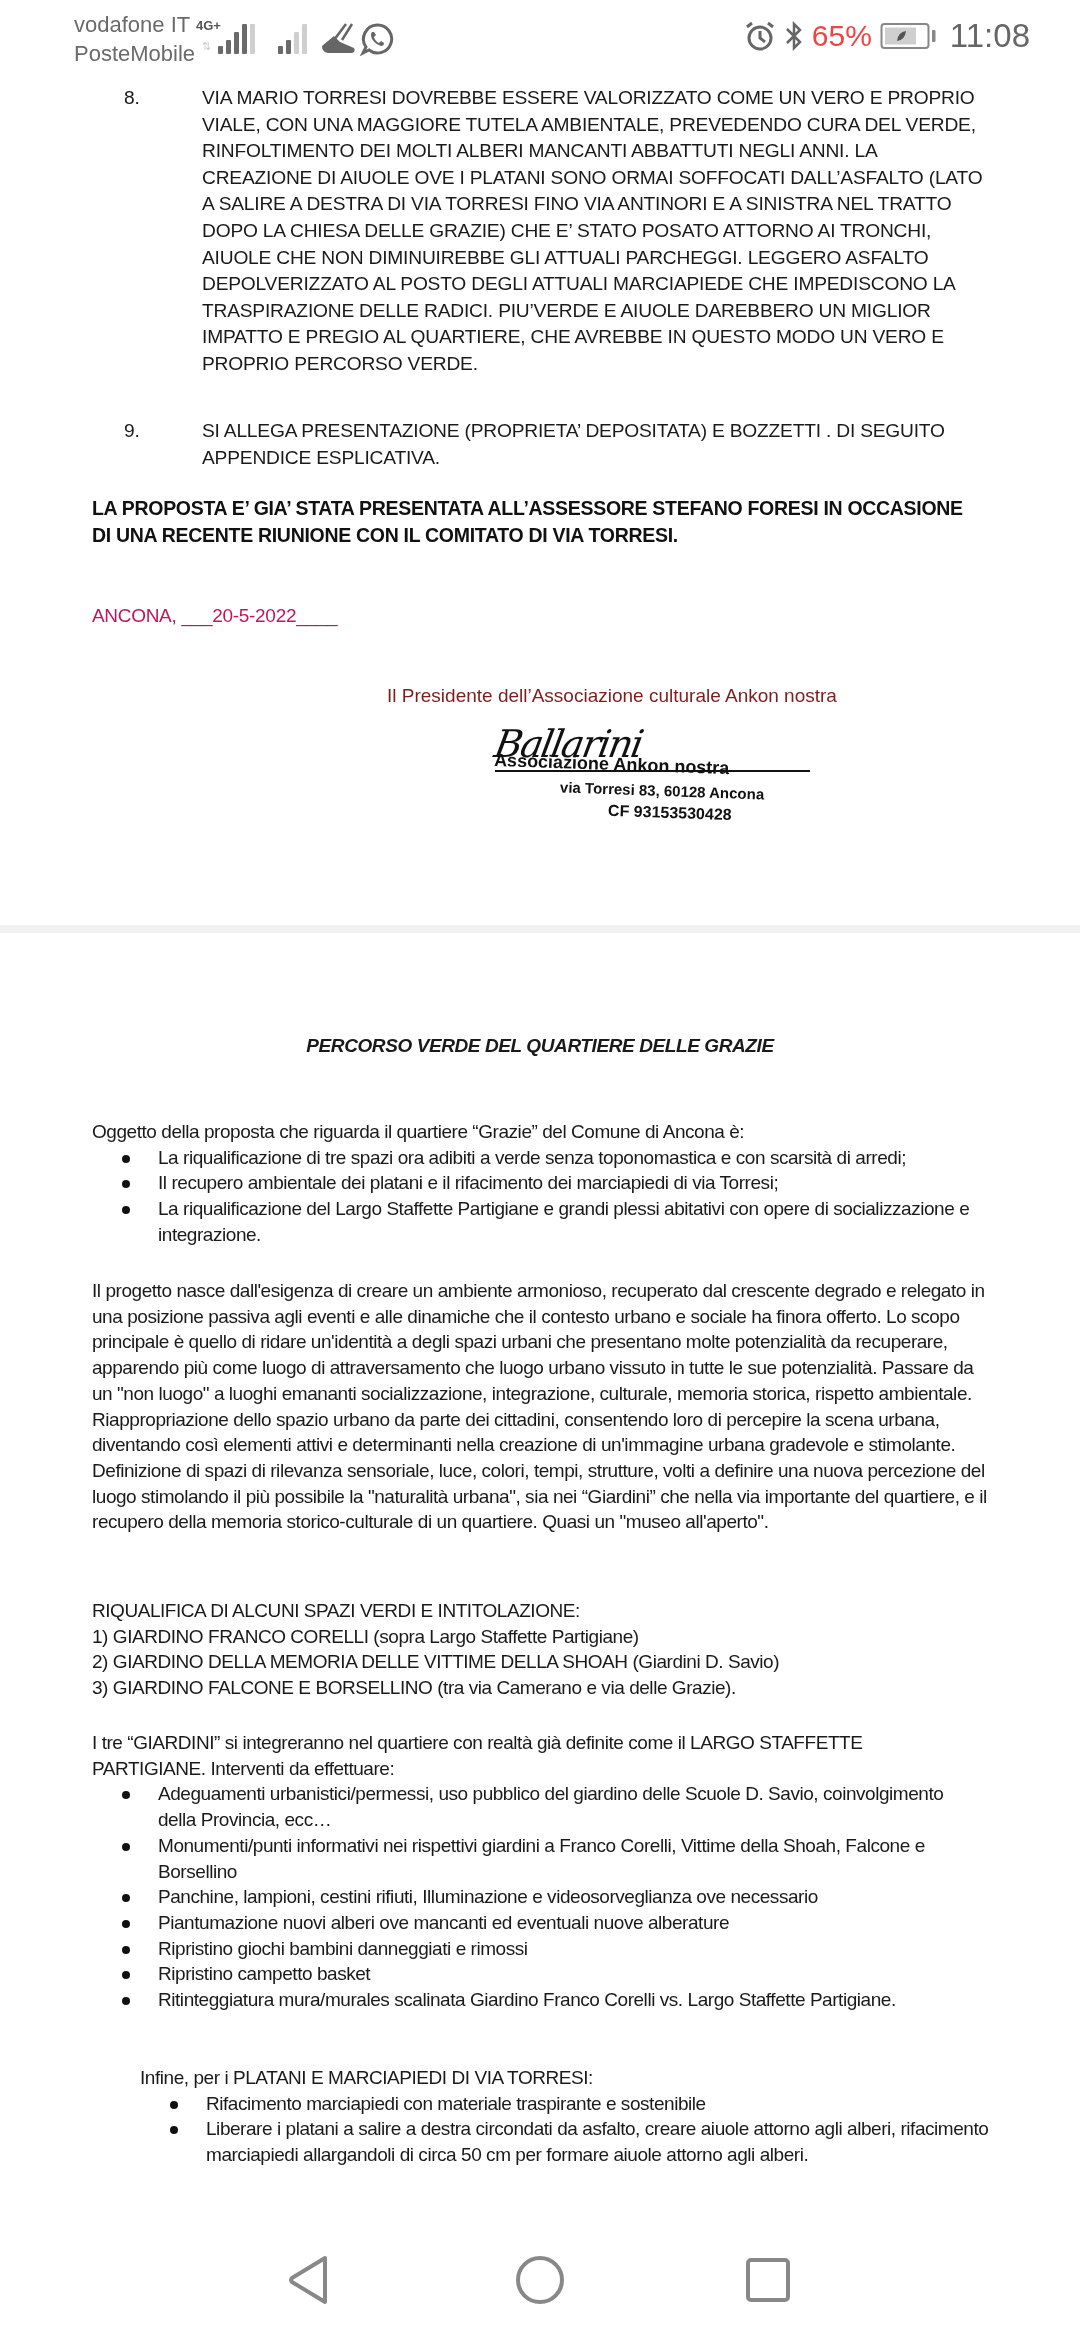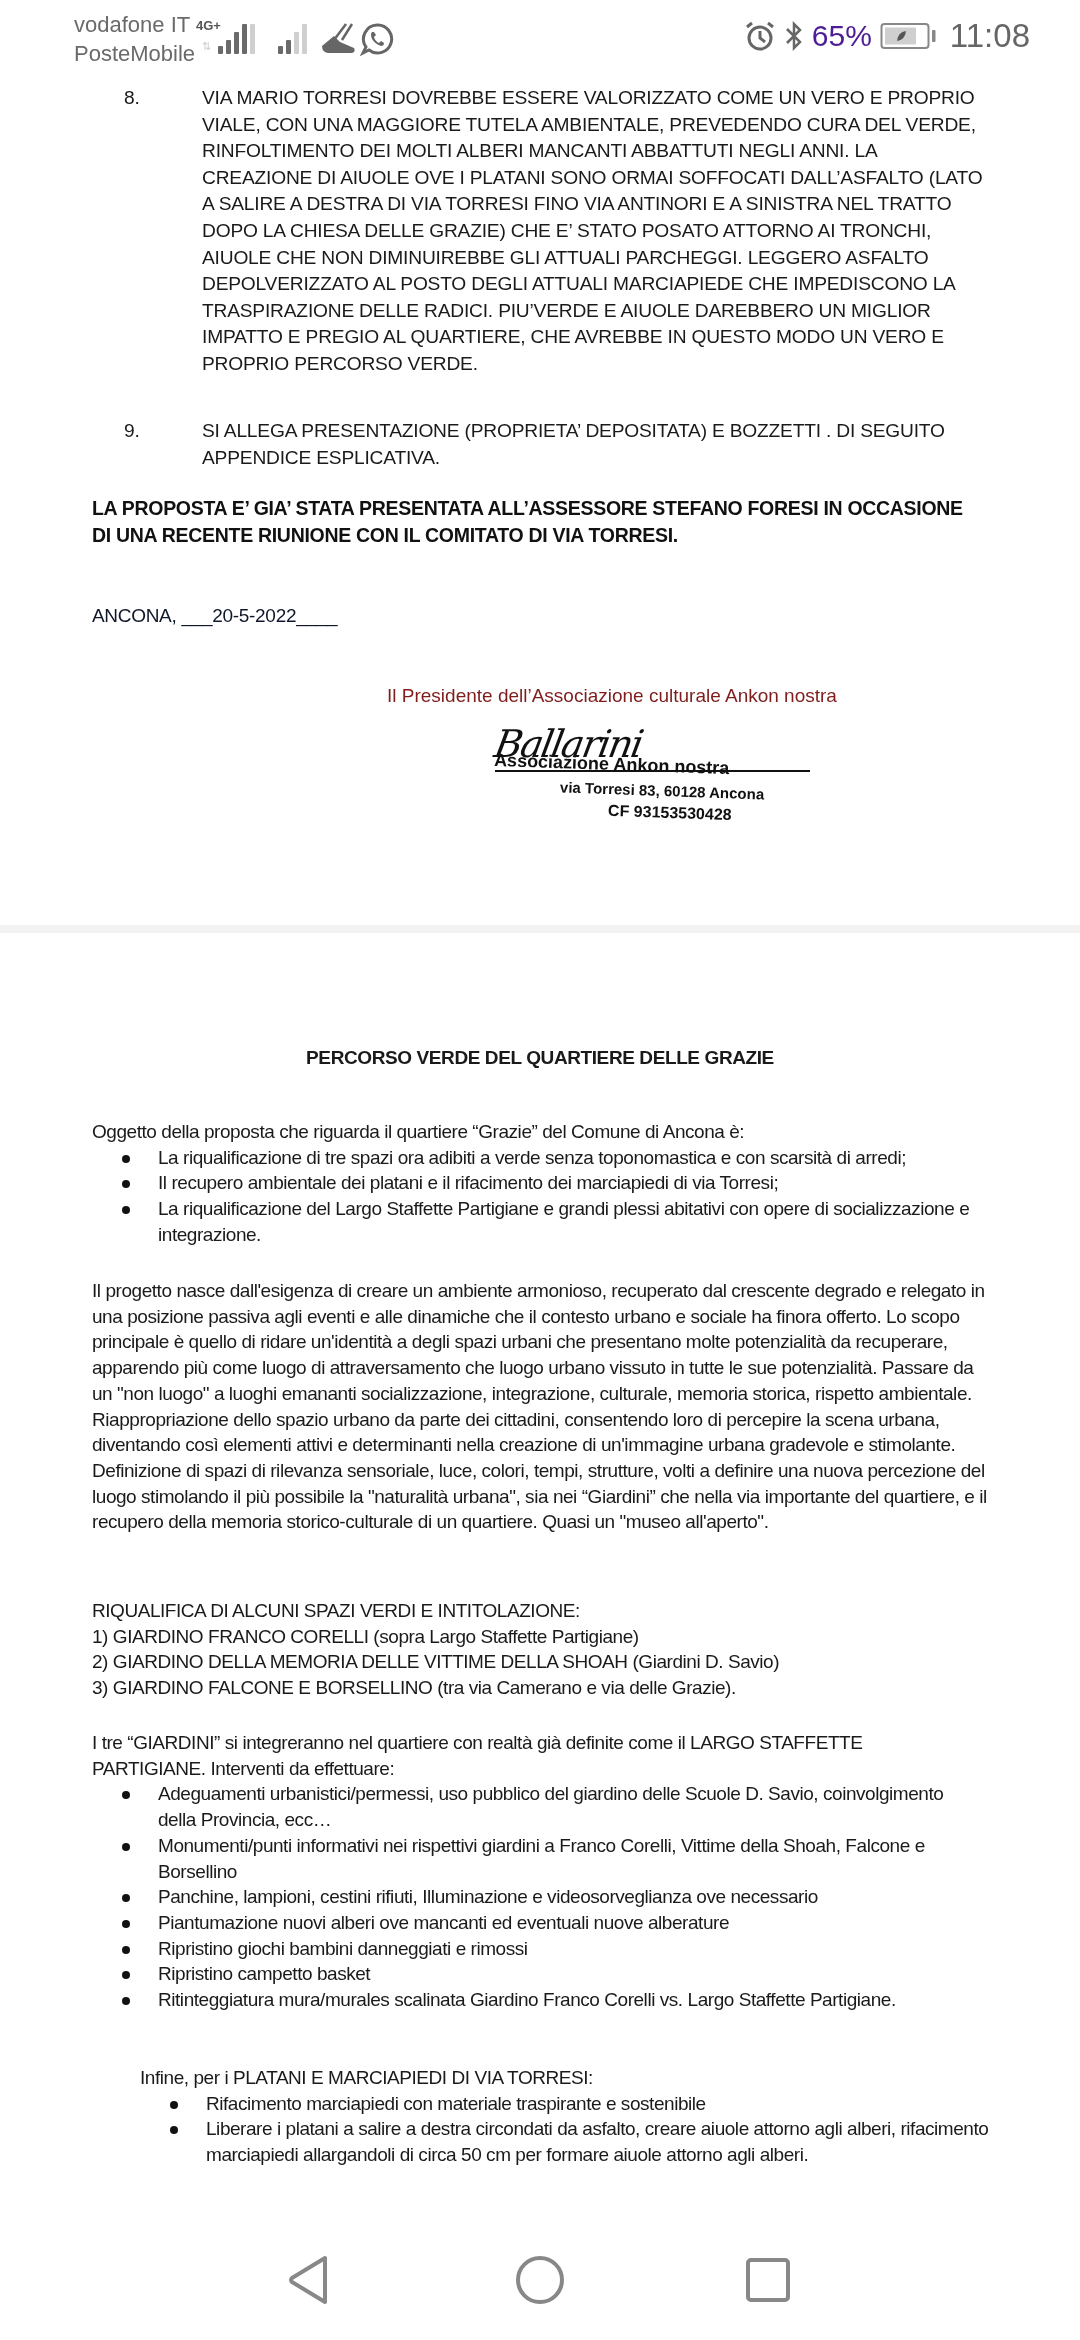--- a/index.html
+++ b/index.html
@@ -9,36 +9,36 @@
   
   .statusbar { position: absolute; left: 12px; top: 0; width: 1080px; height: 80px; background: #fff; color: #666; }
   .carrier { position: absolute; left: 62px; top: 10px; font-size: 22px; line-height: 29px; color: #6a6a6a; }
   .sig { position: absolute; top: 20px; display: flex; align-items: flex-end; gap: 3px; height: 34px; }
   .sig span { width: 5px; background: #6a6a6a; border-radius: 1px; }
   .sig span.dim { background: #cfcfcf; }
   .net-tag { position: absolute; left: 184px; top: 18px; font-size: 13px; font-weight: bold; color: #555; }
   .net-arrows { position: absolute; left: 190px; top: 40px; font-size: 11px; color: #ccc; }
   .sicon { position: absolute; top: 20px; }
   .status-right { position: absolute; right: 62px; top: 16px; height: 40px; display: flex; align-items: center; gap: 8px; color: #666; }
-  .battery-pct { font-size: 30px; color: #4c1d95; }
+  .battery-pct { font-size: 30px; color: #ef4444; }
   .clock { font-size: 33px; color: #666; margin-left: 4px; }
 
   
   .doc { position: absolute; left: 0; width: 1080px; background: #fff; }
   .doc1 { top: 80px; height: 845px; }
   .page-sep { position: absolute; left: 0; top: 925px; width: 1080px; height: 8px; background: #f2f2f2; }
   .doc2 { top: 933px; height: 1267px; }
 
   .p1-text { font-size: 19.2px; line-height: 26.6px; color: #1a1a1a; letter-spacing: -0.2px; }
   .num-item { position: absolute; left: 124px; width: 860px; display: flex; }
   .num-item .num { width: 34px; flex: 0 0 34px; }
   .num-item .body { flex: 1; margin-left: 44px; }
 
   .bold-note { position: absolute; left: 92px; width: 880px; font-size: 19.5px; line-height: 27px; font-weight: bold; letter-spacing: -0.3px; color: #111; }
-  .date-line { position: absolute; left: 92px; font-size: 19px; color: #0f172a; letter-spacing: -0.3px; }
+  .date-line { position: absolute; left: 92px; font-size: 19px; color: #be185d; letter-spacing: -0.3px; }
   .president { position: absolute; left: 387px; top: 605px; font-size: 19px; color: #7f1d1d; }
 
   .stamp { position: absolute; left: 490px; top: 640px; width: 340px; height: 120px; }
   .stamp .signature { position: absolute; left: 5px; top: 2px; font-family: "DejaVu Serif", serif; font-style: italic; font-size: 38px; color: #111; transform: skewX(-10deg); letter-spacing: -2px; }
   .stamp .sig-line { position: absolute; left: 5px; top: 50px; width: 315px; height: 2px; background: #111; }
   .stamp .stamp-line { position: absolute; font-weight: bold; font-size: 17px; color: #111; transform: rotate(2deg); white-space: nowrap; }
 
   
   .p2 { font-size: 19px; line-height: 25.7px; color: #1a1a1a; letter-spacing: -0.45px; }
   .p2-title { position: absolute; left: 0; width: 1080px; text-align: center; font-weight: bold; font-size: 19px; letter-spacing: -0.4px; }
@@ -122,21 +122,21 @@
     <div class="sig-line"></div>
     <div class="stamp-line" style="left:4px; top:34px; font-size:18px;">Associazione Ankon nostra</div>
     <div class="stamp-line" style="left:70px; top:62px; font-size:15px;">via Torresi 83, 60128 Ancona</div>
     <div class="stamp-line" style="left:118px; top:84px; font-size:16px;">CF 93153530428</div>
   </div>
 </div>
 
 <div class="page-sep"></div>
 
 <div class="doc doc2 p2">
-  <div class="p2-title" style="top:112px;">PERCORSO VERDE DEL QUARTIERE DELLE GRAZIE</div>
+  <div class="p2-title" style="top:100px;font-style:italic;">PERCORSO VERDE DEL QUARTIERE DELLE GRAZIE</div>
 
   <div class="block" style="top:186px;">
     <div>Oggetto della proposta che riguarda il quartiere “Grazie” del Comune di Ancona è:</div>
     <ul class="bullets">
       <li><span class="dot"></span><span>La riqualificazione di tre spazi ora adibiti a verde senza toponomastica e con scarsità di arredi;</span></li>
       <li><span class="dot"></span><span>Il recupero ambientale dei platani e il rifacimento dei marciapiedi di via Torresi;</span></li>
       <li><span class="dot"></span><span>La riqualificazione del Largo Staffette Partigiane e grandi plessi abitativi con opere di socializzazione e integrazione.</span></li>
     </ul>
   </div>
 

